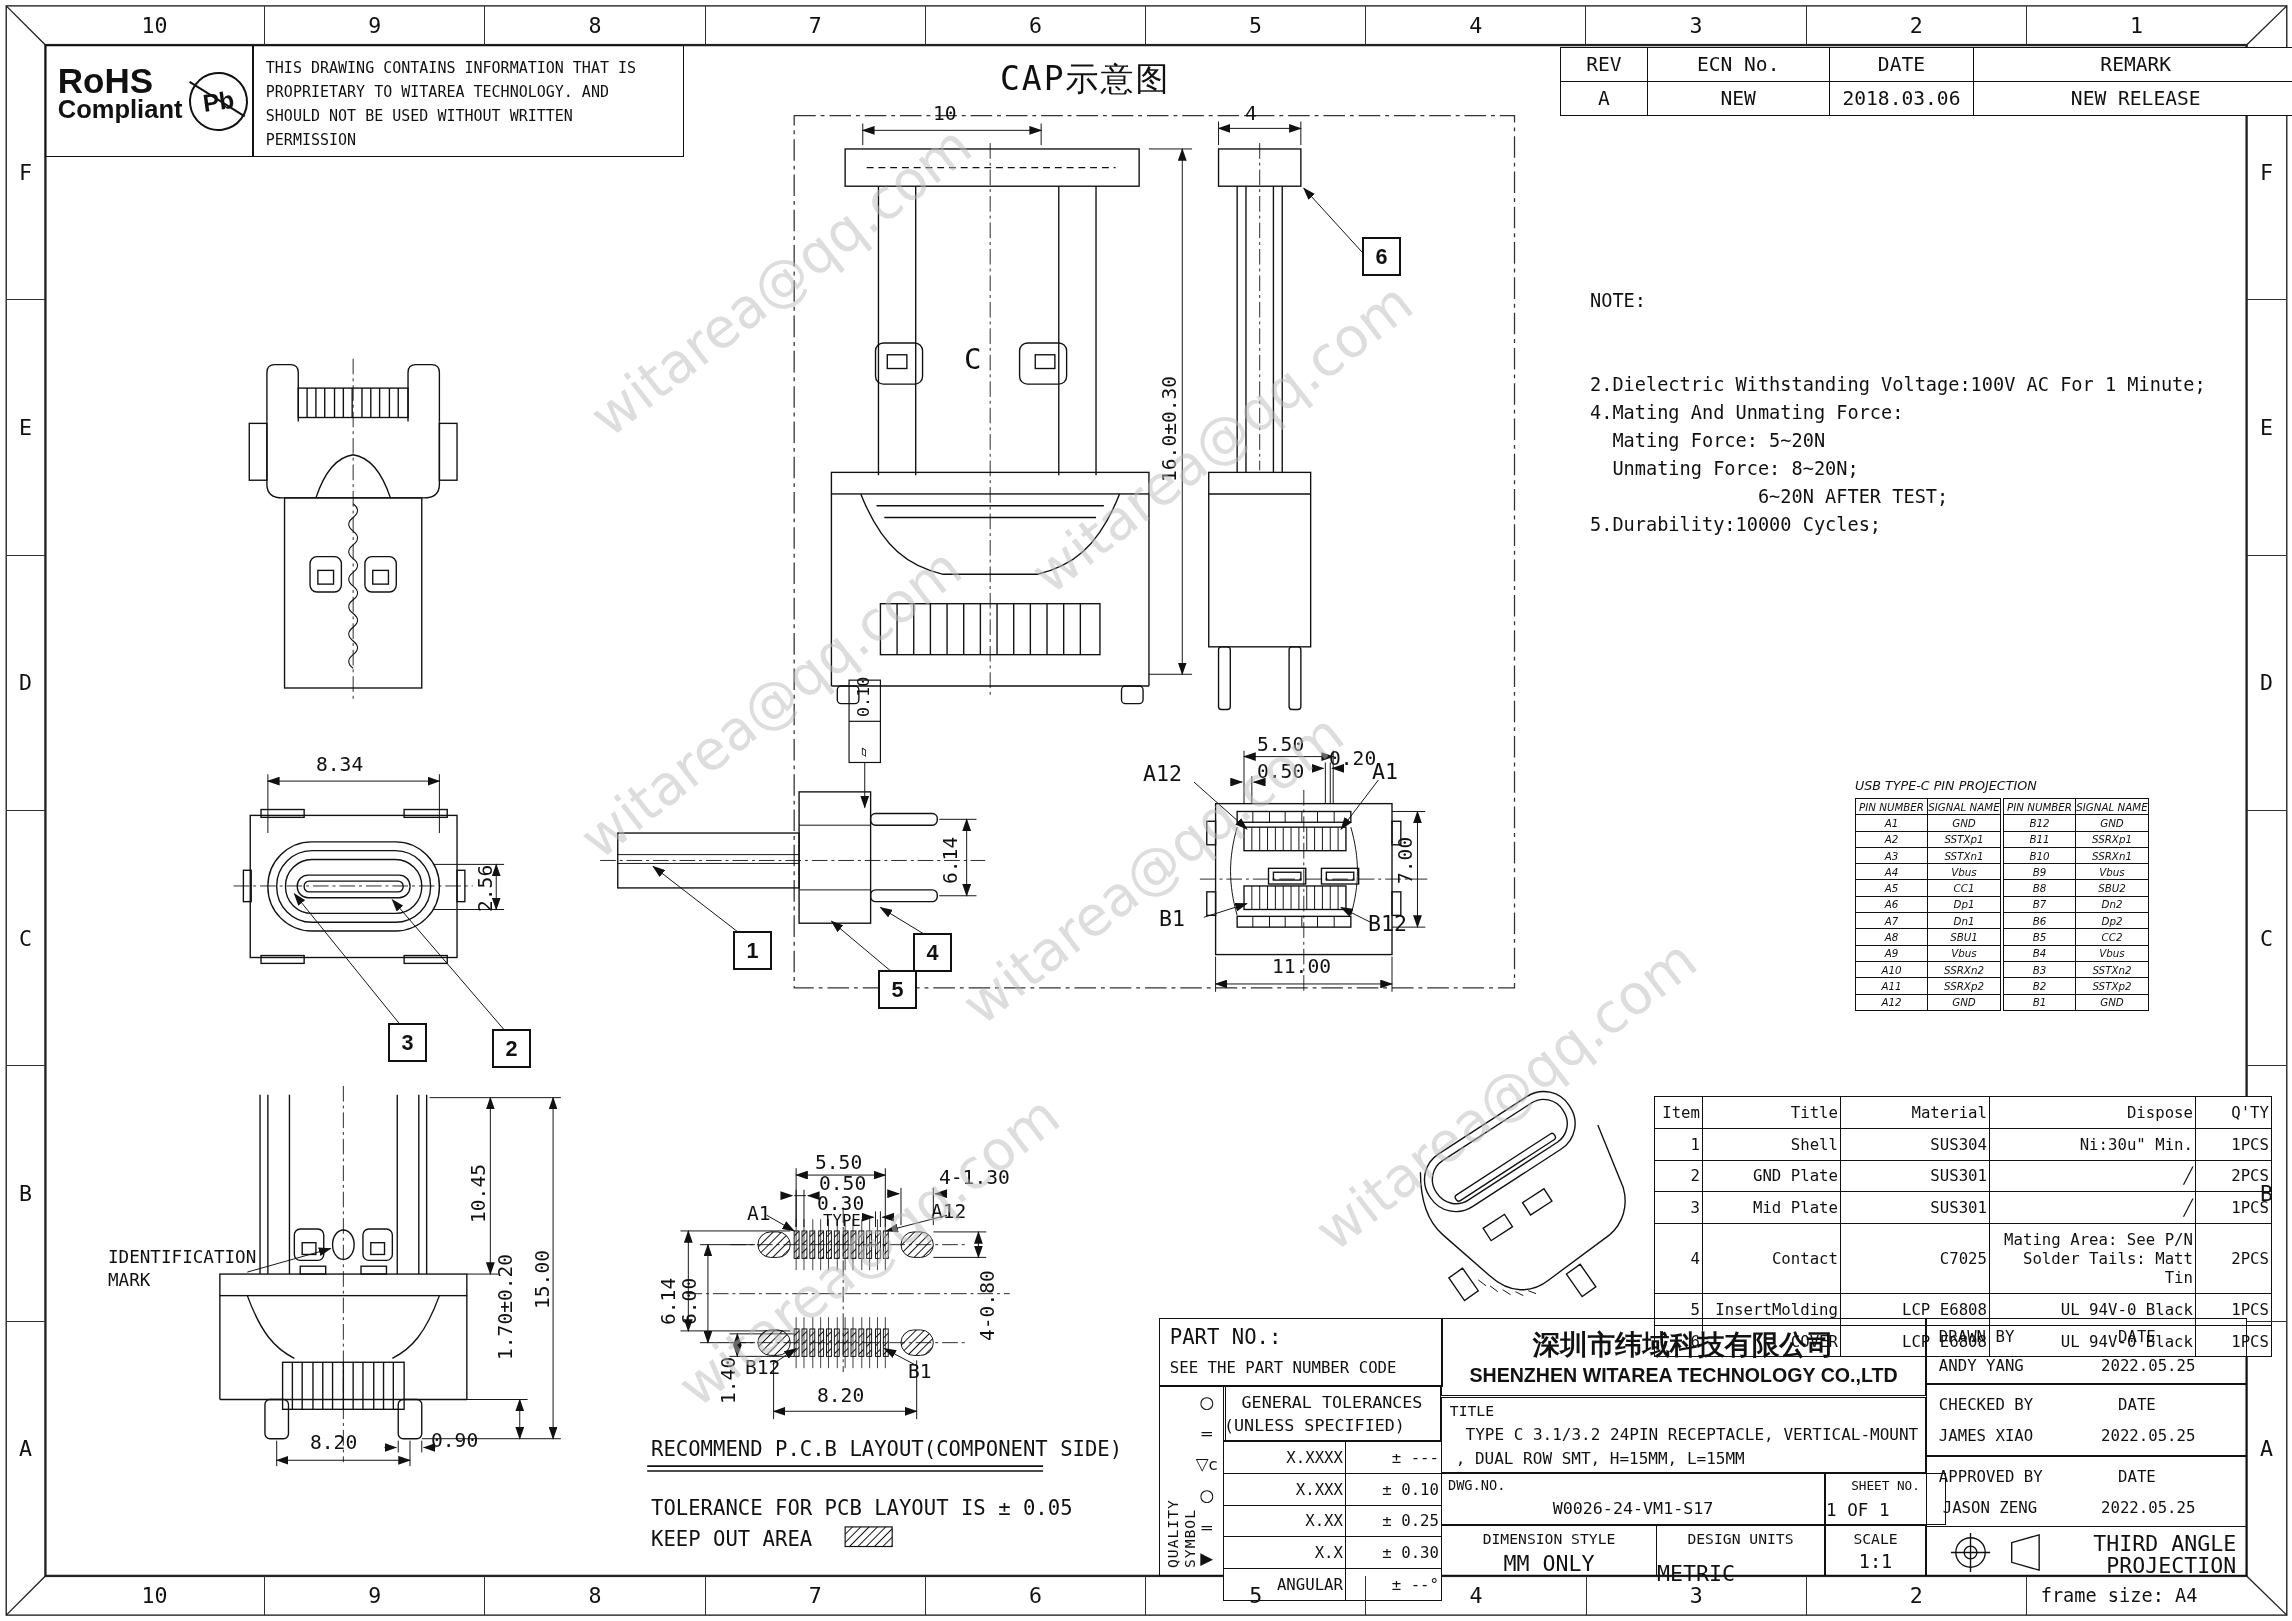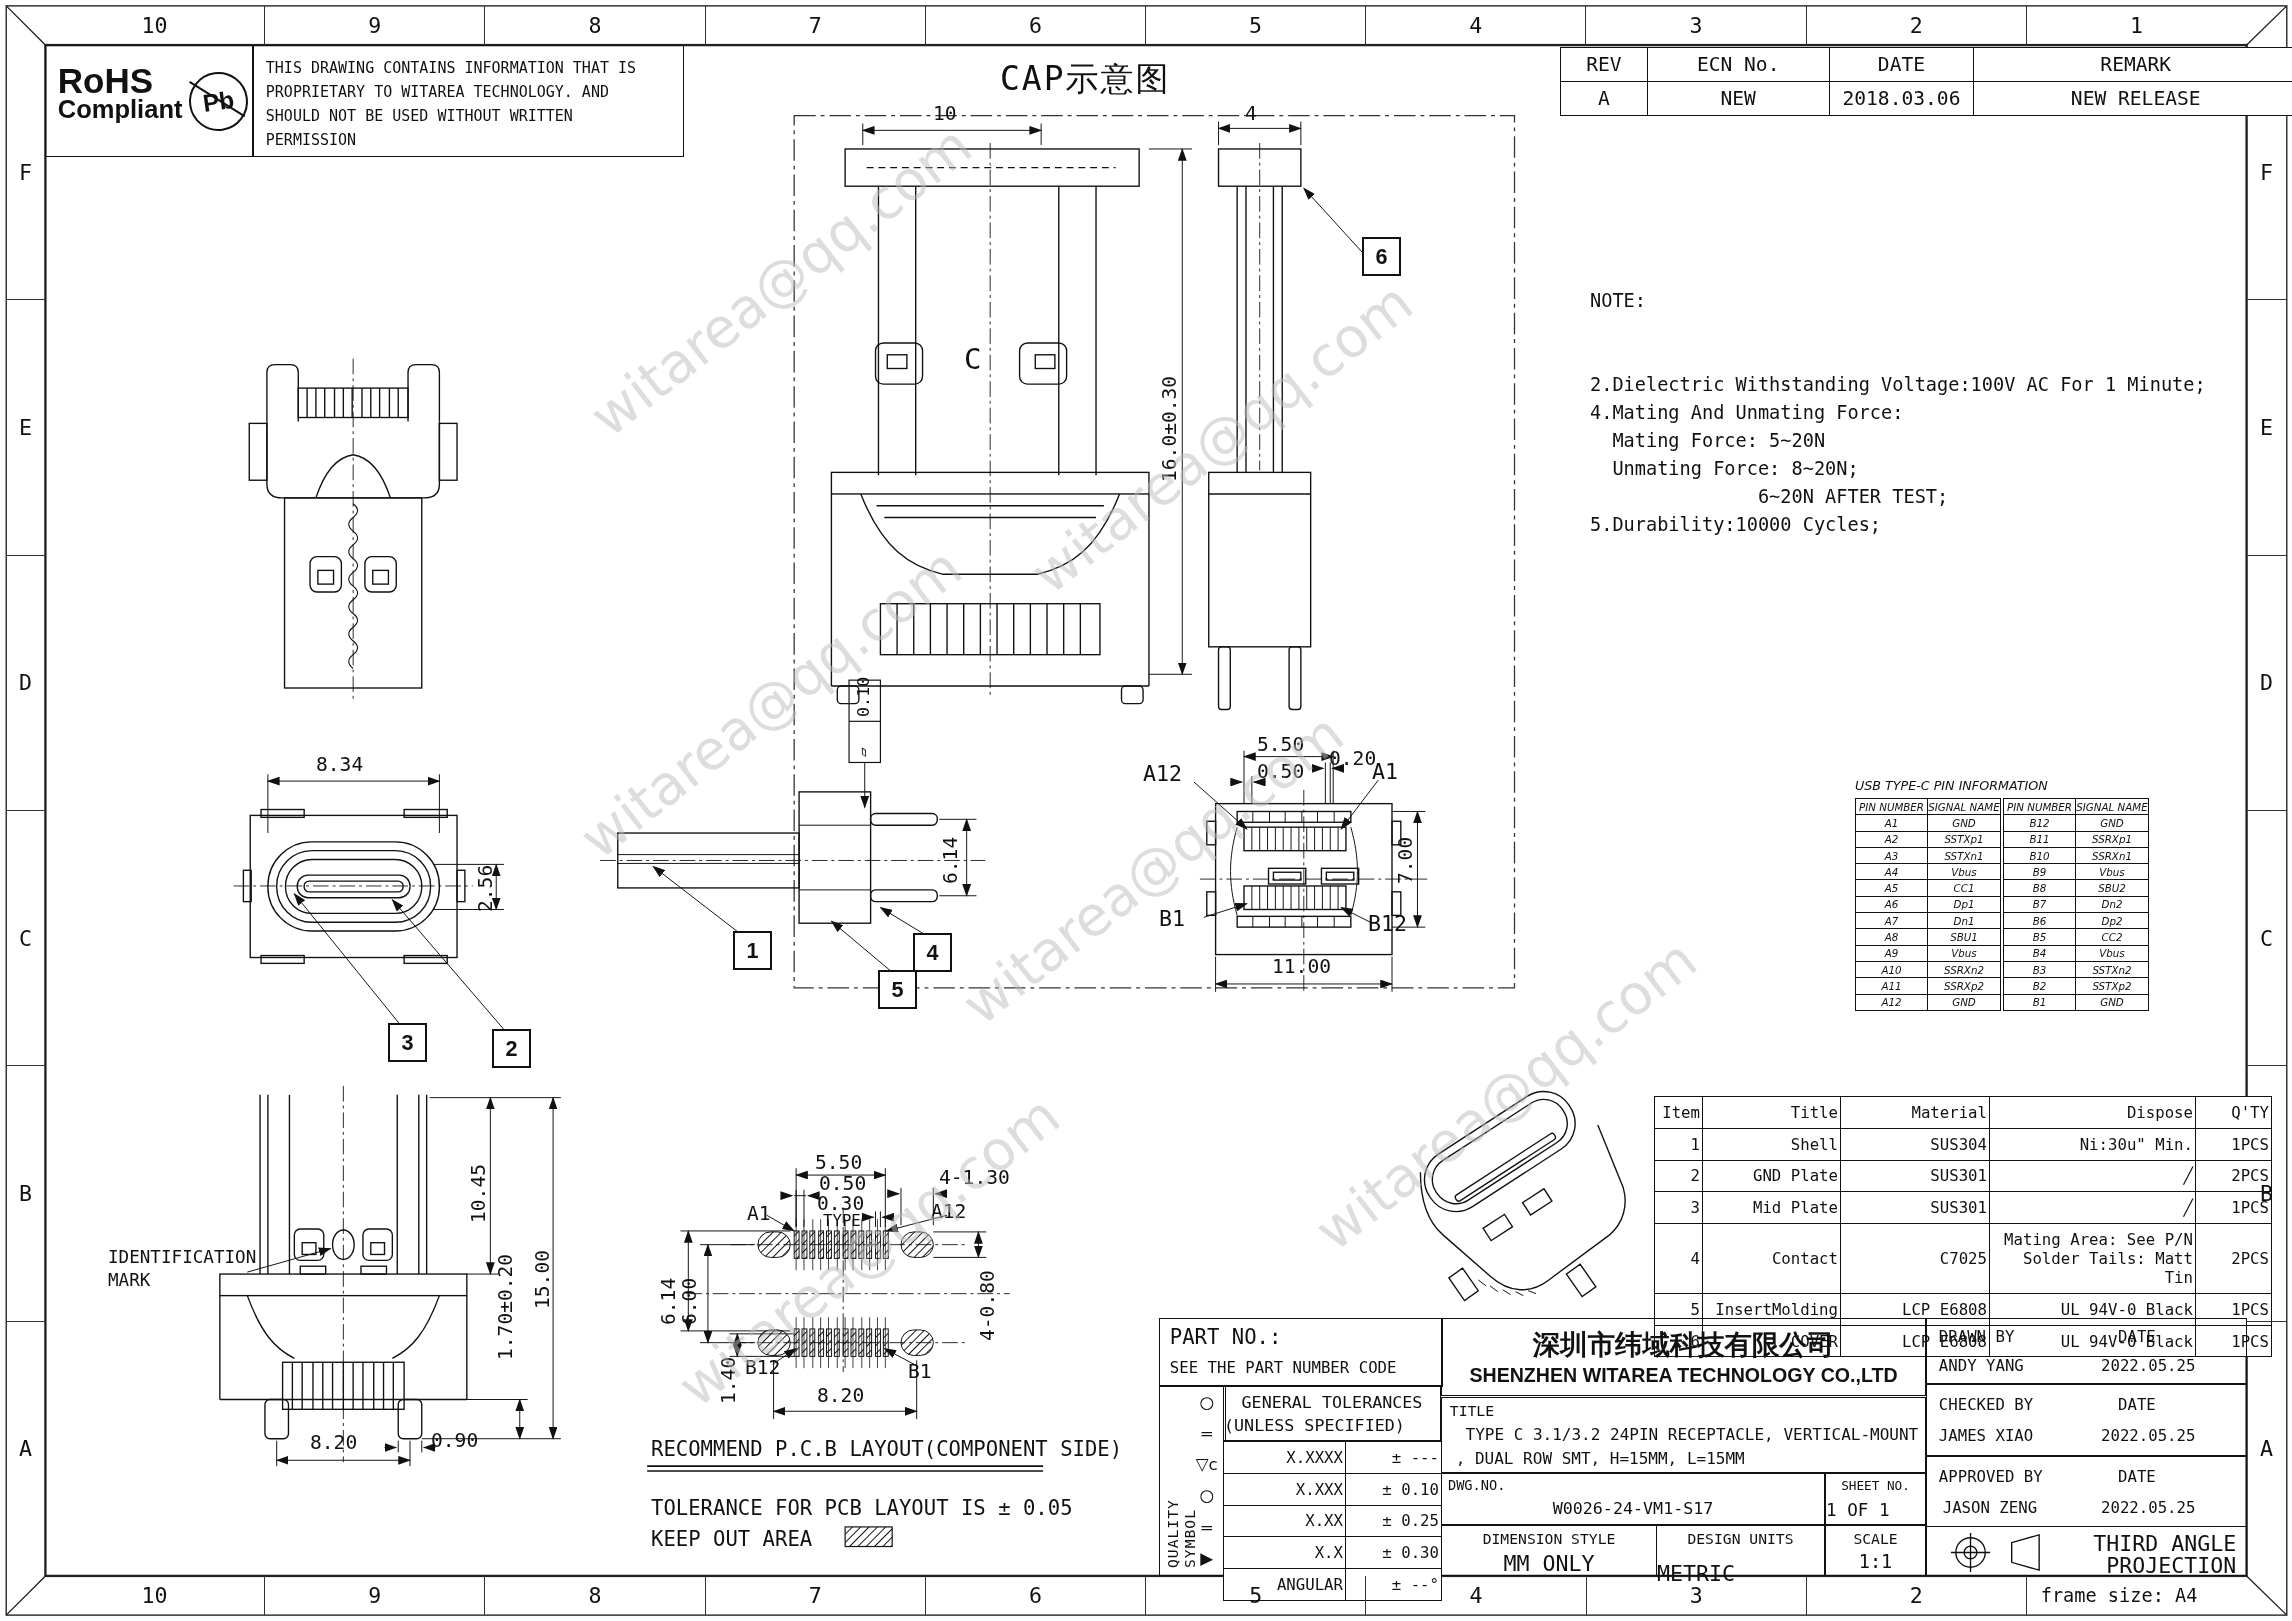--- a/index.html
+++ b/index.html
@@ -455,21 +455,21 @@
   <div class="ann" style="left:651px;top:1498px;font-size:20.6px">TOLERANCE FOR PCB LAYOUT IS ± 0.05</div>
   <div class="ann" style="left:651px;top:1529px;font-size:20.6px">KEEP OUT AREA</div>
 
   <div class="balloon" style="left:733px;top:931px">1</div>
   <div class="balloon" style="left:492px;top:1029px">2</div>
   <div class="balloon" style="left:388px;top:1023px">3</div>
   <div class="balloon" style="left:913px;top:933px">4</div>
   <div class="balloon" style="left:878px;top:970px">5</div>
   <div class="balloon" style="left:1362px;top:237px">6</div>
 
-  <div class="ann" style="left:1855px;top:778px;font:italic 12.7px 'DejaVu Sans',sans-serif">USB TYPE-C PIN INFORMATION</div>
+  <div class="ann" style="left:1855px;top:778px;font:italic 12.7px 'DejaVu Sans',sans-serif">USB TYPE-C PIN PROJECTION</div>
   <table class="pintable" style="left:1855px;top:798px;width:142px">
     <thead>
         <tr>
       <th style="width:71px">PIN NUMBER</th>
       <th style="width:72px">SIGNAL NAME</th>
     </tr>
       </thead>
     <tbody>
         <tr>
           <td>A1</td>
@@ -695,21 +695,21 @@
   <div class="tb" style="left:1441px;top:1397px;width:485px;height:76px">
     <div class="lbl" style="position:absolute;left:7.8px;top:3.9px;font:14.7px 'DejaVu Sans Mono',monospace">TITLE</div>
     <div class="lbl" style="position:absolute;left:23.5px;top:27.4px;font:16px 'DejaVu Sans Mono',monospace">TYPE C 3.1/3.2 24PIN RECEPTACLE, VERTICAL-MOUNT</div>
     <div class="lbl" style="position:absolute;left:13.7px;top:51px;font:16px 'DejaVu Sans Mono',monospace">, DUAL ROW SMT, H=15MM, L=15MM</div>
   </div>
 
   <div class="tb" style="left:1441px;top:1473px;width:384px;height:52px">
     <div class="lbl" style="position:absolute;left:5.9px;top:2.9px;font:13.7px 'DejaVu Sans Mono',monospace">DWG.NO.</div>
     <div class="lbl" style="position:absolute;left:0;top:23.5px;width:100%;text-align:center;font:16.7px 'DejaVu Sans Mono',monospace">W0026-24-VM1-S17</div>
   </div>
-  <div class="tb" style="left:1825px;top:1473px;width:101px;height:52px">
+  <div class="tb" style="left:1825px;top:1473px;width:121px;height:52px">
     <div class="lbl" style="position:absolute;left:0;top:3.9px;width:100%;text-align:center;font:12.7px 'DejaVu Sans Mono',monospace">SHEET NO.</div>
     <div class="lbl" style="position:absolute;left:0;top:25.5px;width:100%;text-align:left;font:17.6px 'DejaVu Sans Mono',monospace">1 OF 1</div>
   </div>
 
   <div class="tb" style="left:1441px;top:1525px;width:216px;height:51px">
     <div class="lbl" style="position:absolute;left:0;top:3.9px;width:100%;text-align:center;font:14.7px 'DejaVu Sans Mono',monospace">DIMENSION STYLE</div>
     <div class="lbl" style="position:absolute;left:0;top:24.5px;width:100%;text-align:center;font:21.6px 'DejaVu Sans Mono',monospace">MM ONLY</div>
   </div>
   <div class="tb" style="left:1656px;top:1525px;width:169px;height:51px">
     <div class="lbl" style="position:absolute;left:0;top:3.9px;width:100%;text-align:center;font:14.7px 'DejaVu Sans Mono',monospace">DESIGN UNITS</div>

